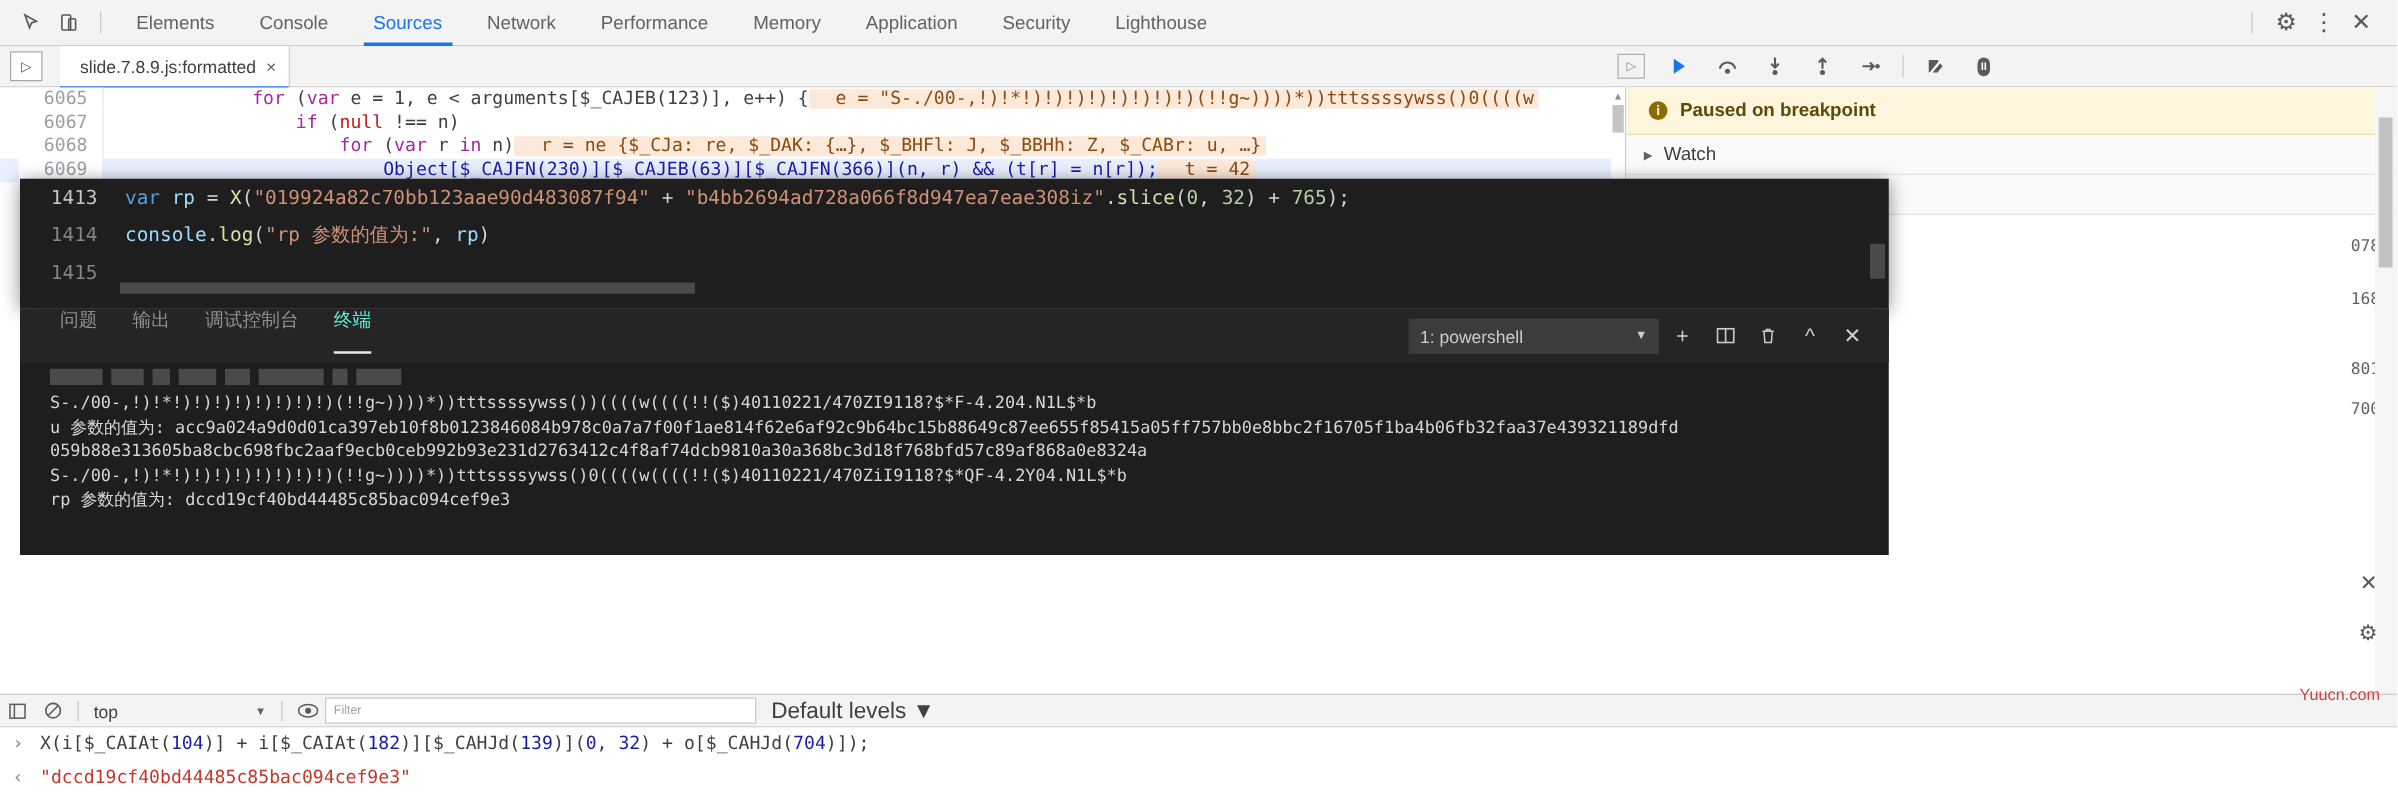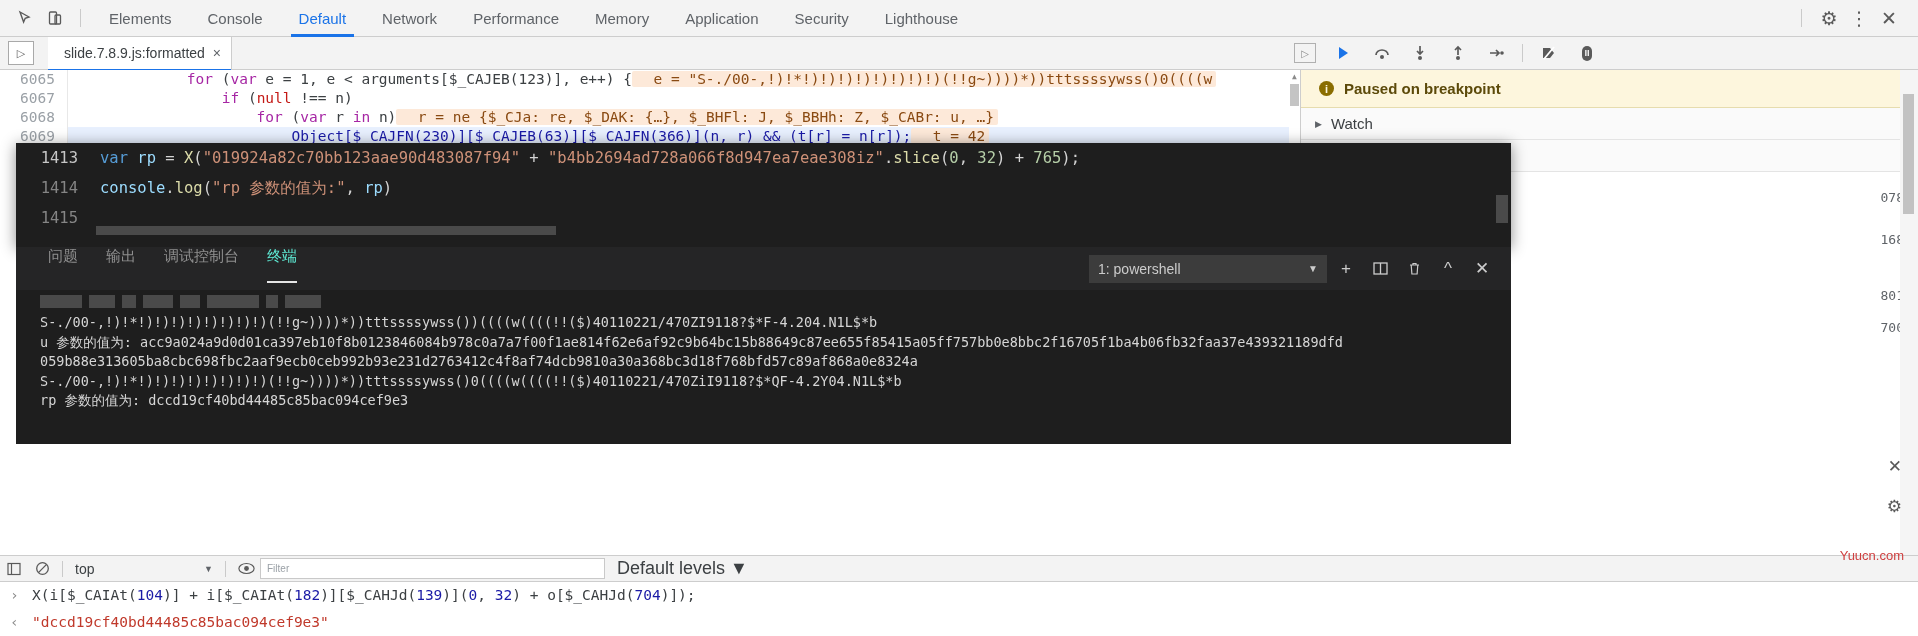--- a/index.html
+++ b/index.html
@@ -75,21 +75,21 @@
     display:flex;align-items:center;justify-content:center;margin-left:-6px;margin-right:8px;cursor:pointer;
   }
   .dbg-btn{width:36px;height:28px;display:flex;align-items:center;justify-content:center;cursor:pointer;}
 
   
   .editor {
     position:absolute; left:0; top:70px; width:1300px; height:188px;
     background:#ffffff; overflow:hidden;
     font-family:"DejaVu Sans Mono", monospace; font-size:14.5px;
   }
-  .code-line { display:flex; height:19px; line-height:19px; white-space:pre; }
+  .code-line { display:flex; height:19px; line-height:19px; white-space:pre;padding-left:15px; }
   .gutter {
     width:68px; min-width:68px; text-align:right; padding-right:12px;
     color:#9aa0a6; background:#fff; border-right:1px solid #e8e8e8;
   }
   .code-text { padding-left:14px; color:#3c4043; }
   .kw { color:#a626a4; }
   .kw2 { color:#c41a16; }
   .id-blue { color:#1a1aa6; }
   .sel-line { background:#e8f0fe; }
   .inline-val { background:#fde9d9; color:#8a4a12; padding:0 4px; border-radius:2px; }
@@ -158,21 +158,21 @@
     padding:0 14px; height:43px; display:flex; position:relative;
     font-size:15px; color:#8f8f8f; cursor:pointer;
   }
   .term-tab.active { color:#5eead4; }
   .term-tab.active::after {
     content:""; position:absolute; left:14px; right:14px; bottom:7px; height:2px; background:#e7e7e7;
   }
   .term-actions { margin-left:auto; display:flex; align-items:center; gap:4px; padding-right:14px; }
   .term-select {
     display:flex; align-items:center; justify-content:space-between;
-    width:238px; height:28px; padding:0 8px; background:#3c3c3c; border:1px solid #3c3c3c;
+    width:200px; height:28px; padding:0 8px; background:#3c3c3c; border:1px solid #3c3c3c;
     color:#cccccc; font-size:14px; cursor:pointer;
   }
   .term-icon-btn {
     width:30px; height:28px; display:flex; align-items:center; justify-content:center;
     color:#cccccc; font-size:17px; cursor:pointer;
   }
   .term-body {
     position:absolute; left:0; top:43px; width:1495px; height:154px; overflow:hidden;
     font-family:"DejaVu Sans Mono", monospace; font-size:13.5px; color:#d6d6d6;
     padding:2px 0 0 24px;
@@ -240,21 +240,21 @@
     </div>
     <div class="vsep"></div>
     <div class="dt-tabs">
       <div class="dt-tab">
           <span>Elements</span>
         </div>
       <div class="dt-tab">
           <span>Console</span>
         </div>
       <div class="dt-tab active">
-          <span>Default</span>
+          <span>Sources</span>
         </div>
       <div class="dt-tab">
           <span>Network</span>
         </div>
       <div class="dt-tab">
           <span>Performance</span>
         </div>
       <div class="dt-tab">
           <span>Memory</span>
         </div>

